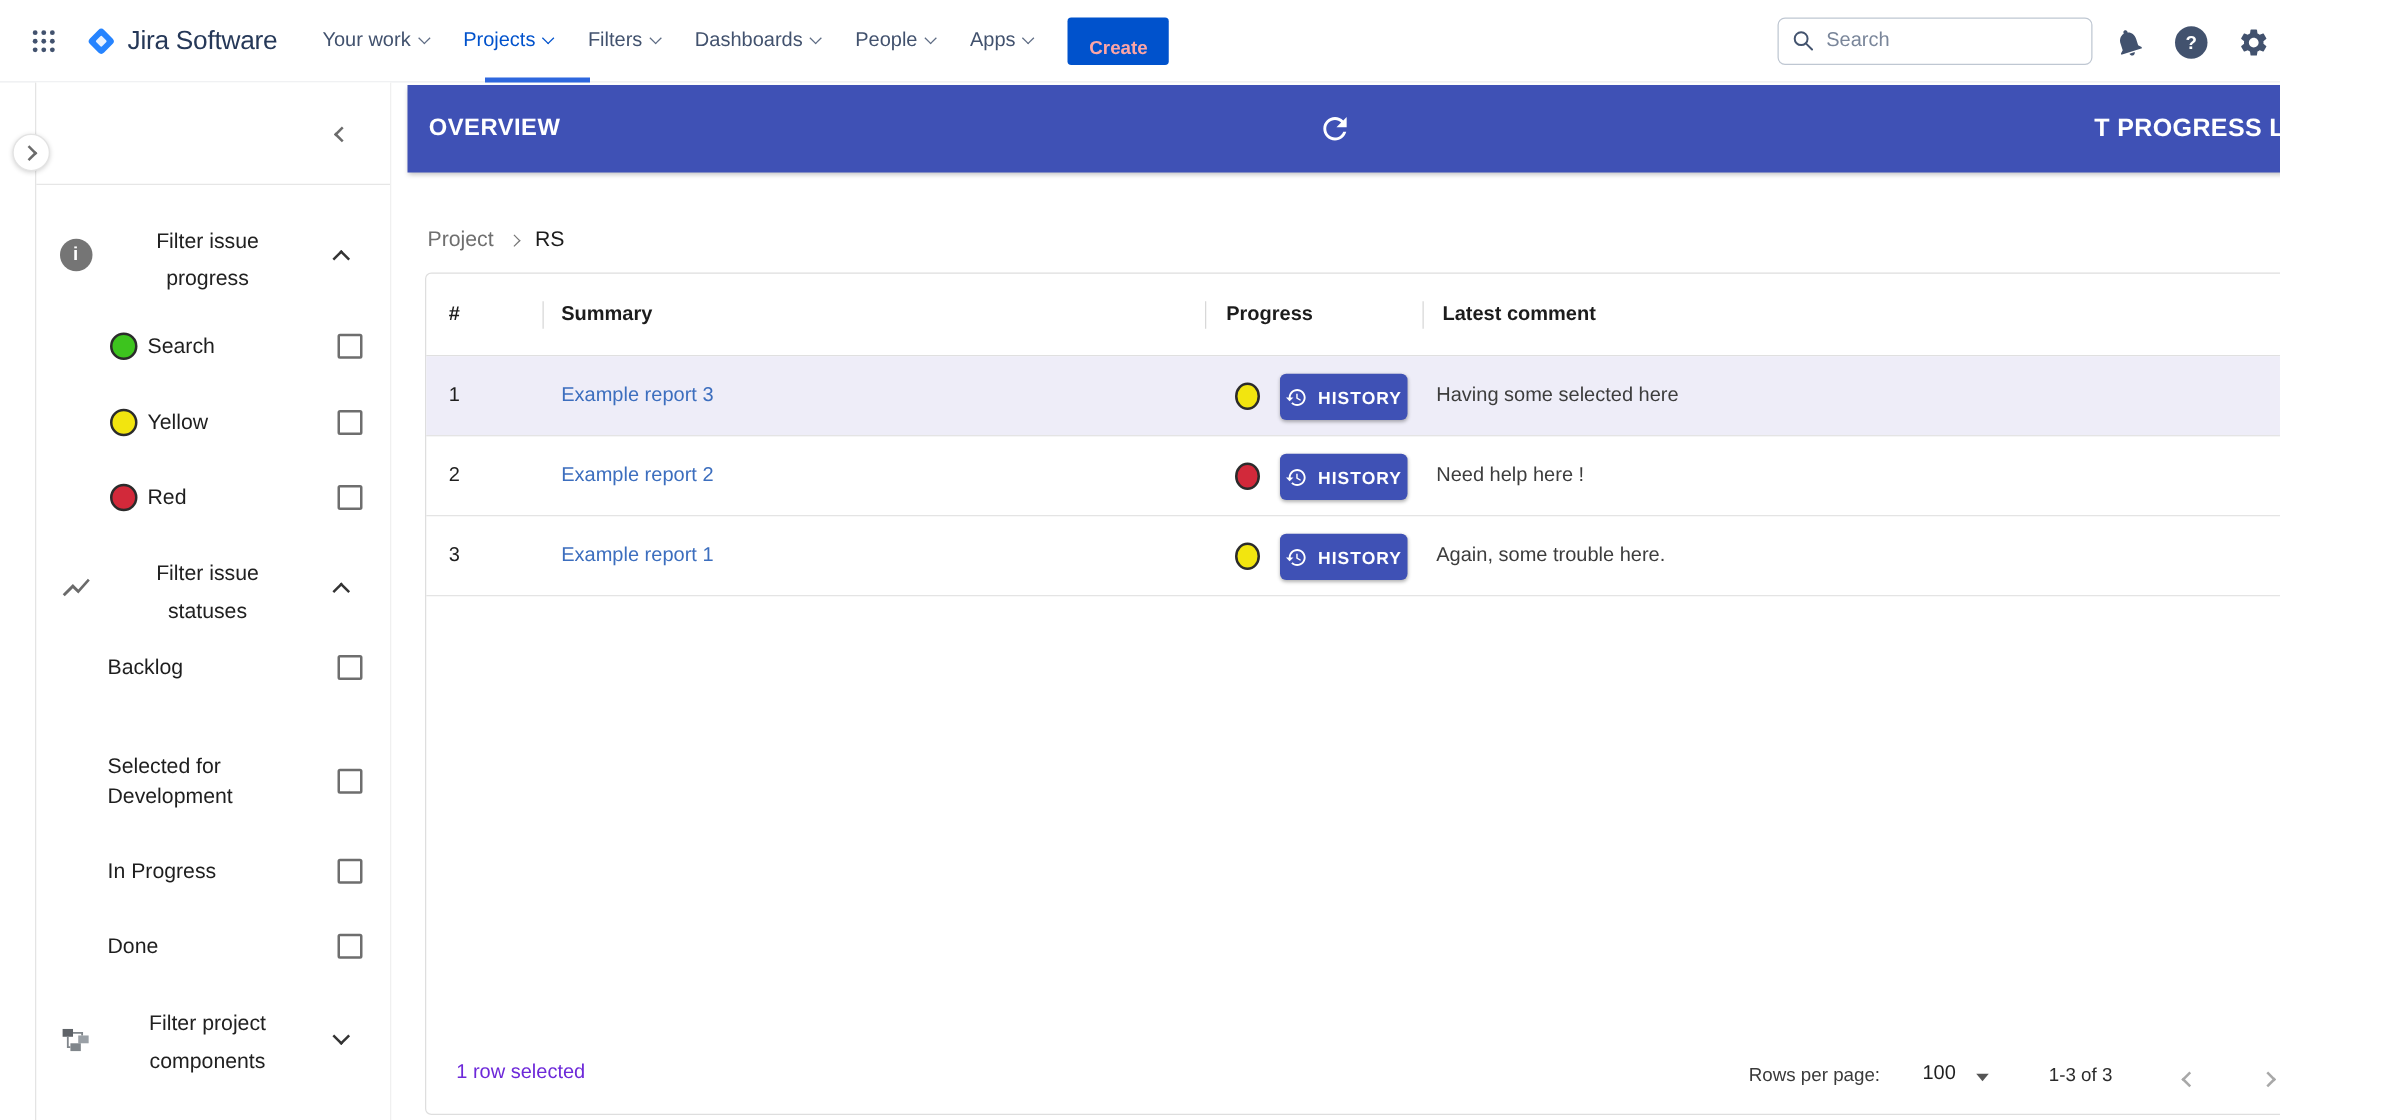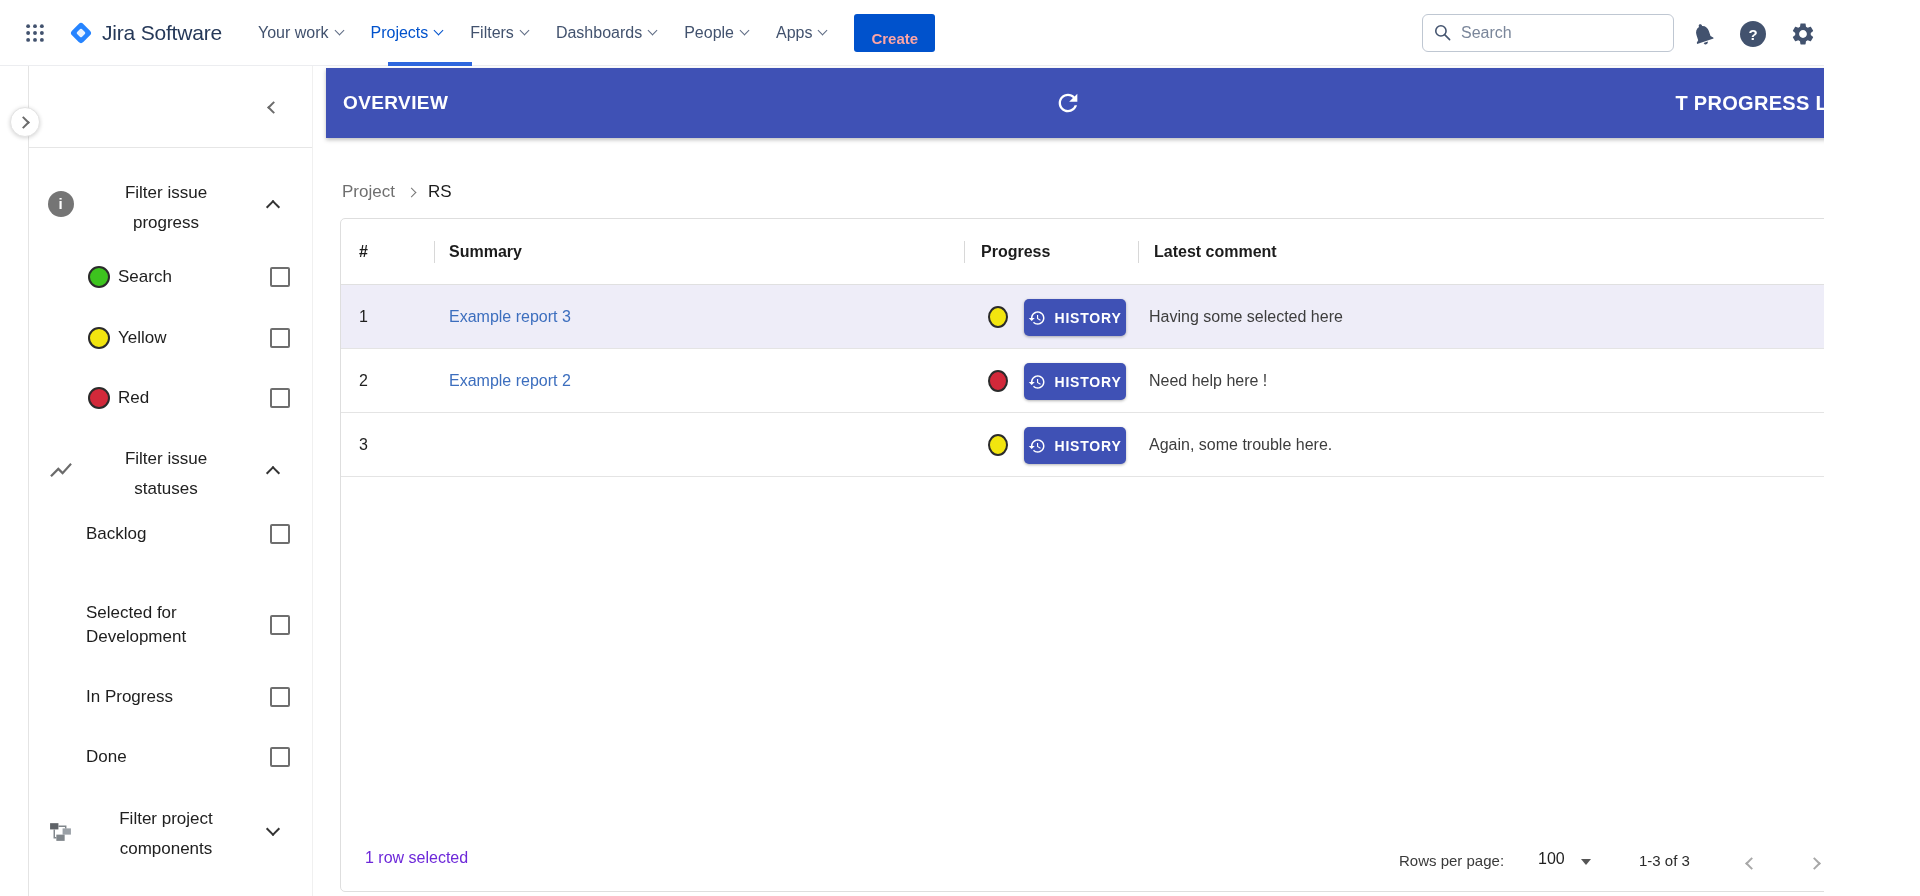--- a/index.html
+++ b/index.html
@@ -317,20 +317,23 @@
         <svg width="18" height="18" viewBox="0 0 24 24">
           <path fill="#fff" d="M13 3c-4.97 0-9 4.03-9 9H1l3.89 3.89.07.14L9 12H6c0-3.87 3.13-7 7-7s7 3.13 7 7-3.13 7-7 7c-1.93 0-3.68-.79-4.94-2.06l-1.42 1.42C8.27 19.99 10.51 21 13 21c4.97 0 9-4.03 9-9s-4.03-9-9-9zm-1 5v5l4.28 2.54.72-1.21-3.5-2.08V8H12z"></path>
         </svg>
         <span>HISTORY</span>
       </button>
       <div class="cell comment">Need help here !</div>
     </div>
 
     <div class="trow" style="top:194px;">
       <div class="cell" style="left:18px;">3</div>
+      <div class="cell" style="left:108px;">
+          <span class="link">Example report 1</span>
+        </div>
       <span class="p-dot" style="background-color: rgb(242, 229, 15);"></span>
       <button class="hist">
         <svg width="18" height="18" viewBox="0 0 24 24">
           <path fill="#fff" d="M13 3c-4.97 0-9 4.03-9 9H1l3.89 3.89.07.14L9 12H6c0-3.87 3.13-7 7-7s7 3.13 7 7-3.13 7-7 7c-1.93 0-3.68-.79-4.94-2.06l-1.42 1.42C8.27 19.99 10.51 21 13 21c4.97 0 9-4.03 9-9s-4.03-9-9-9zm-1 5v5l4.28 2.54.72-1.21-3.5-2.08V8H12z"></path>
         </svg>
         <span>HISTORY</span>
       </button>
       <div class="cell comment">Again, some trouble here.</div>
     </div>
 

